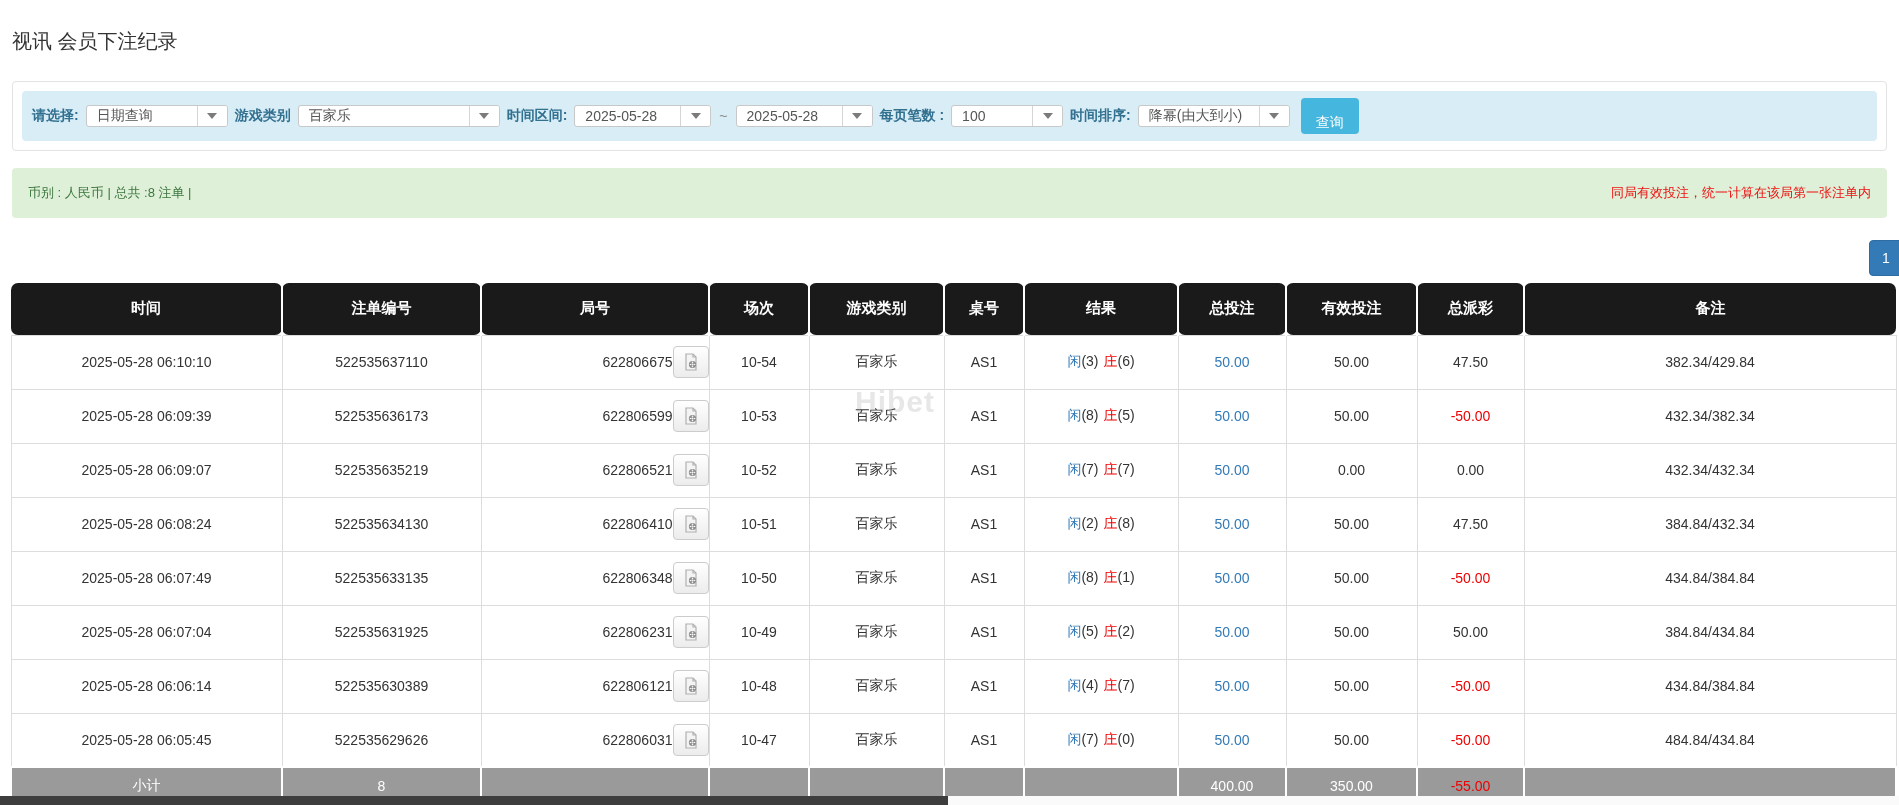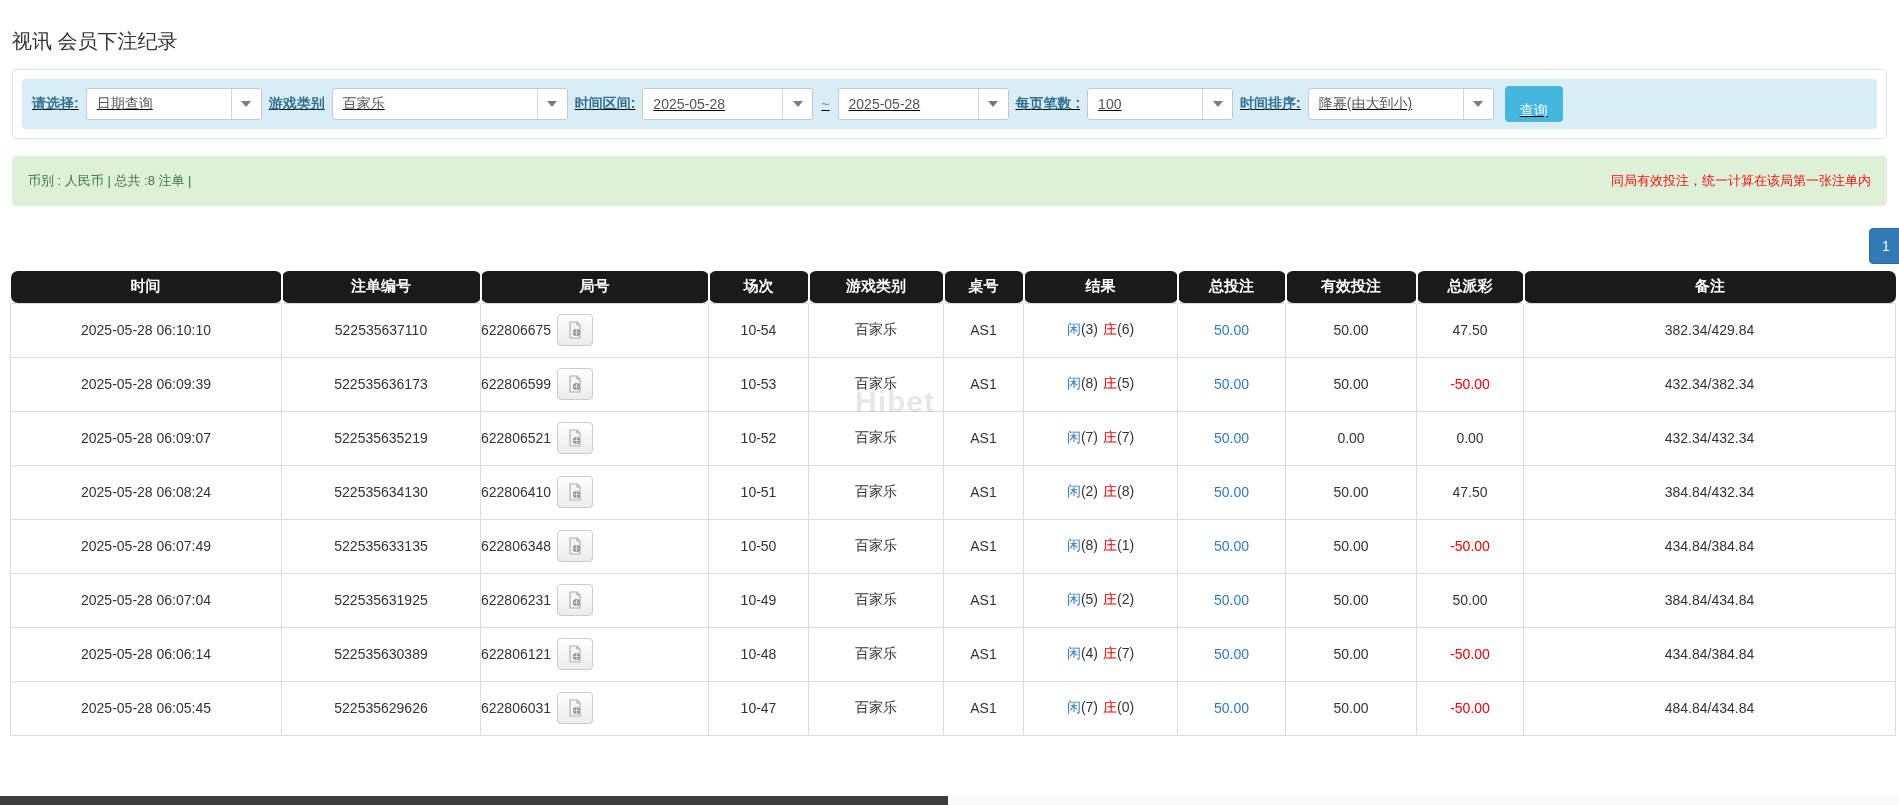--- a/index.html
+++ b/index.html
@@ -1,26 +1,26 @@
 <!DOCTYPE html>
 <html><head>
 <meta charset="utf-8">
 <style>
   * { box-sizing: border-box; margin: 0; padding: 0; }
   html,body { width:1899px; height:805px; overflow:hidden; background:#fff;
     font-family:"Liberation Sans","DejaVu Sans",sans-serif; }
   .page-title { font-size:20px; color:#333; padding:28px 12px 14px; font-weight:400; }
 
   
-  .filter-card { margin:0 12px; border:1px solid #e3e3e3; border-radius:4px; background:#fff; padding:9px;text-decoration:underline; }
+  .filter-card { margin:12px 12px; border:1px solid #e3e3e3; border-radius:4px; background:#fff; padding:9px; }
   .filter-bar { background:#d9edf7; border-radius:4px; height:50px; display:flex; align-items:center;
     padding:0 10px; gap:7px; white-space:nowrap; }
   .f-label { font-size:14px; font-weight:bold; color:#31708f; }
   .tilde { color:#888; font-size:14px; padding:0 1px; }
-  .select { display:flex; height:32px; border:1px solid #c8c8c8; border-radius:3px; background:#fff; overflow:hidden; cursor:pointer;gap:34px; }
+  .select { display:flex; height:22px; border:1px solid #c8c8c8; border-radius:3px; background:#fff; overflow:hidden; cursor:pointer; }
   .select .val { display:flex; align-items:center; padding:0 10px; font-size:14px; color:#555; }
   .select .caret-box { width:30px; border-left:1px solid #d5d5d5; display:flex; align-items:center; justify-content:center; background:#fff; }
   .caret { width:0; height:0; border-left:5px solid transparent; border-right:5px solid transparent; border-top:6px solid #7b7b7b; }
   .w140 .val { width:110px; }  .w200 .val { width:170px; }
   .w130 .val { width:105px; }  .w110 .val { width:80px; }  .w150 .val { width:120px; }
   .search-btn { background:#45b6dd; color:#fff; border:none; border-radius:4px; font-size:14px;
     height:36px; padding:16px 15px; margin-left:4px; cursor:pointer; }
 
   
   .summary-bar { margin:17px 12px 0; background:#dff0d8; border-radius:4px; height:50px;
@@ -29,29 +29,29 @@
   .summary-right { color:#ee1111; font-size:13px; }
 
   
   .pag-zone { position:relative; height:65px; }
   .page-btn { position:absolute; top:22px; right:-4px; width:34px; height:36px; background:#337ab7;
     color:#fff; font-size:14px; border:1px solid #2e6da4; border-radius:4px; display:flex;
     align-items:center; justify-content:center; cursor:pointer; }
 
   
   table { border-collapse:collapse; table-layout:fixed; margin-left:10px; width:1885px; }
-  thead th { background:#1a1a1a; color:#fff; font-size:15px; font-weight:bold; height:32px;
+  thead th { background:#1a1a1a; color:#fff; font-size:15px; font-weight:bold; height:52px;
     border-right:2px solid #fff; text-align:center;border-radius:7px; }
   thead th:last-child { border-right:none; }
   tbody td { border:1px solid #ddd; height:54px; text-align:center; font-size:14px; color:#333; background:#fff; }
   tfoot td { background:#9a9a9a; color:#fff; font-size:14px; height:38px; border:2px solid #fff; text-align:center; }
   .blue { color:#337ab7; }
   .red, .neg { color:#ee0000; }
   a.bet-link { color:#337ab7; text-decoration:none; cursor:pointer; }
-  .round-cell { display:flex; align-items:center; justify-content:flex-start; gap:6px; }
+  .round-cell { display:flex; align-items:center; justify-content:flex-end; }
   .video-btn { width:36px; height:32px; border:1px solid #ccc; border-radius:4px;
     background:linear-gradient(#ffffff,#ececec); display:inline-flex; align-items:center;
     justify-content:center; cursor:pointer; }
   .result .b { margin-left:5px; }
 
   
   .watermark { position:absolute; left:855px; top:385px; font-size:30px; font-weight:bold;
     color:rgba(120,120,120,0.18); letter-spacing:1px; pointer-events:none;text-align:center; }
 
   
@@ -400,18 +400,31 @@
     <td class="result">
       <span class="blue">闲</span><span>(7)</span><span class="red b">庄</span><span>(0)</span>
     </td>
     <td><a class="bet-link">50.00</a></td>
     <td>50.00</td>
     <td class="neg">-50.00</td>
     <td>484.84/434.84</td>
   </tr>
     </tbody>
   <tfoot>
+    <tr>
+      <td>小计</td>
+      <td>8</td>
+      <td></td>
+        <td></td>
+        <td></td>
+      <td></td>
+        <td></td>
+      <td>400.00</td>
+      <td>350.00</td>
+      <td class="red">-55.00</td>
+      <td></td>
+    </tr>
   </tfoot>
 </table>
 
 <div class="hscroll">
   <div class="thumb"></div>
 </div>
 
 </body></html>

